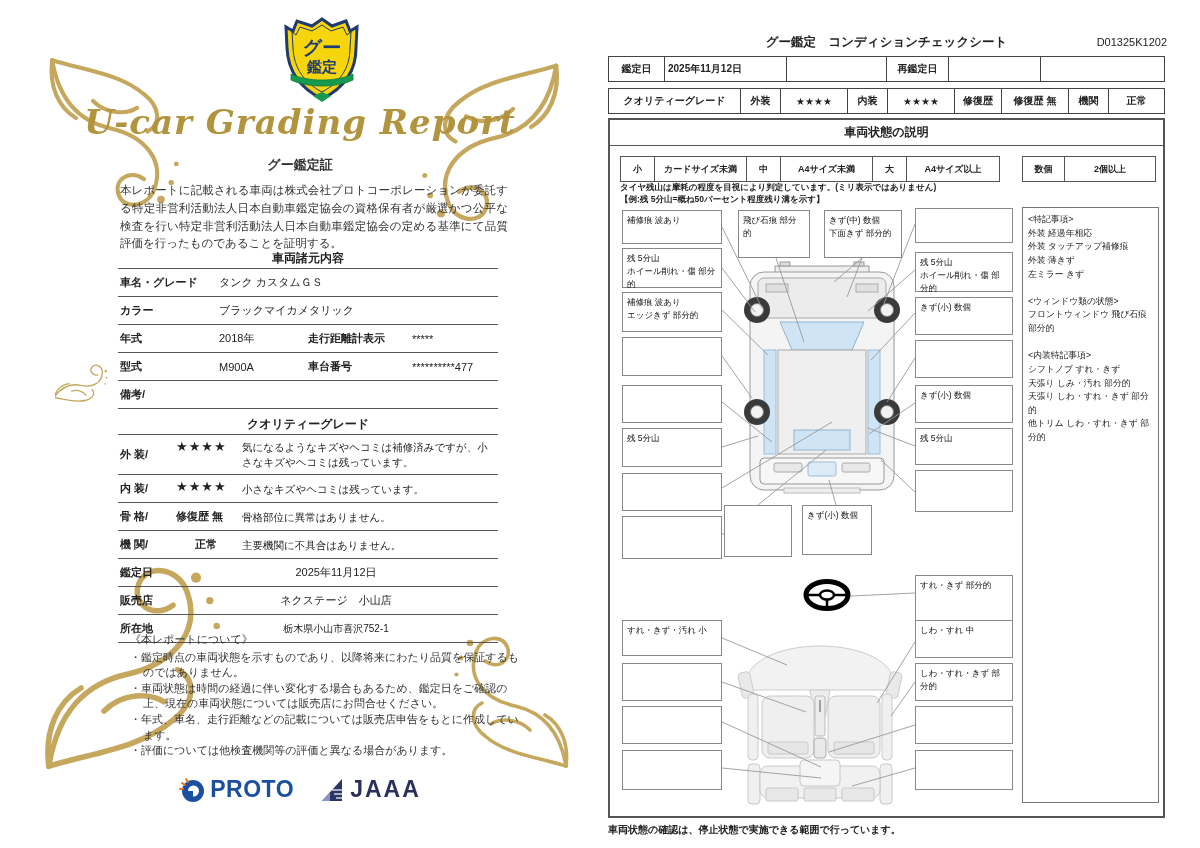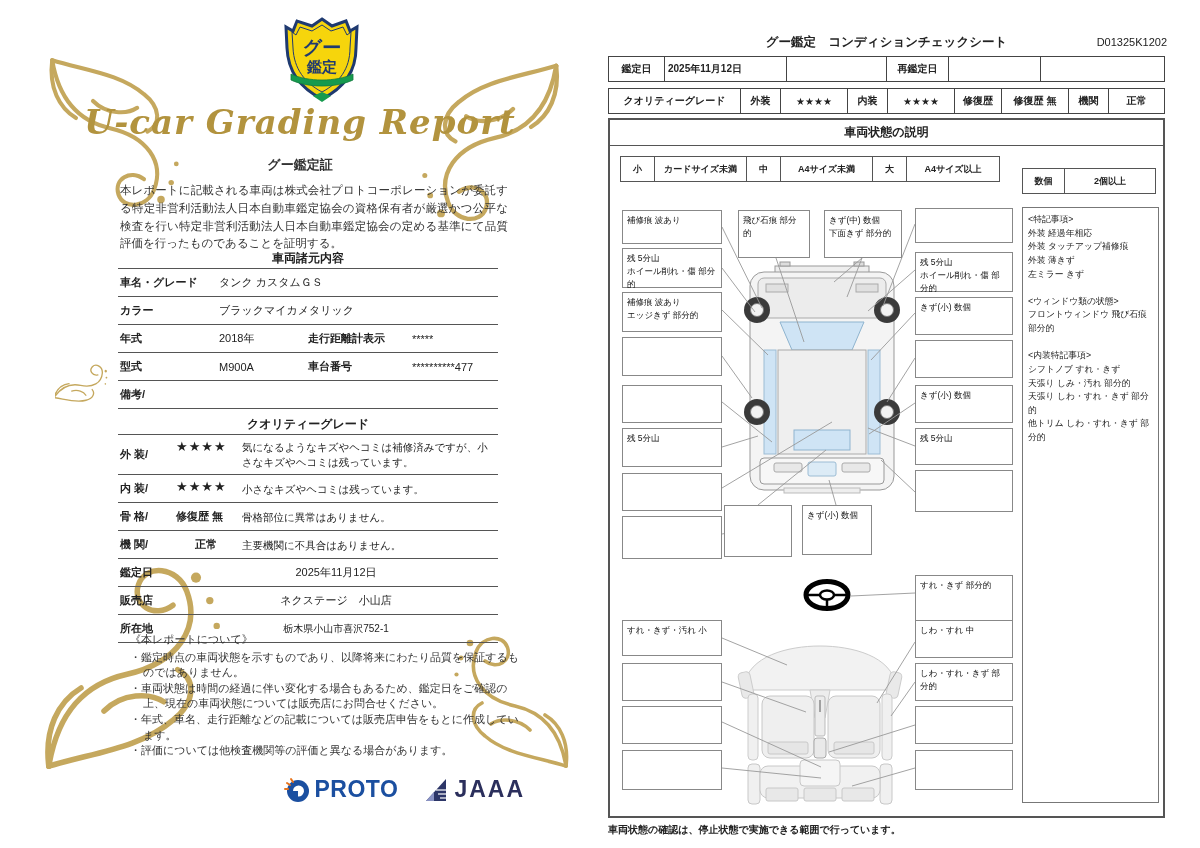--- a/index.html
+++ b/index.html
@@ -17,21 +17,21 @@
   .rule-row{border-top:1px solid #555;}
   .rule-bottom{border-bottom:1px solid #555;}
   td.lbl{font-weight:bold;font-size:11px;padding:6px 2px;white-space:nowrap;vertical-align:middle;}
   td.val{font-size:11px;padding:6px 2px;vertical-align:middle;}
   td.stars{font-size:13px;letter-spacing:1px;font-weight:bold;padding:4px 2px;vertical-align:top;white-space:nowrap;}
   td.desc{font-size:10.5px;line-height:1.4;padding:5px 0 5px 4px;vertical-align:middle;}
   td.cval{font-size:11px;text-align:center;padding:4px 2px;}
   .lp-notes{left:95px;top:622px;width:392px;font-size:11px;line-height:1.42;color:#333;}
   .lp-notes .nt{margin-bottom:2px;}
   .lp-notes .ni{padding-left:13px;text-indent:-13px;}
-  .lp-logos{left:40px;top:766px;width:450px;display:flex;justify-content:flex-end;align-items:center;gap:26px;}
+  .lp-logos{left:40px;top:766px;width:450px;display:flex;justify-content:center;align-items:center;gap:26px;}
   .logo-proto{display:flex;align-items:center;gap:5px;color:#1b4fa0;font-weight:bold;font-size:23px;letter-spacing:0.5px;}
   .logo-jaaa{display:flex;align-items:center;gap:6px;color:#2b2f5c;font-weight:bold;font-size:23px;letter-spacing:2px;}
   
   #page-right{left:600px;width:575px;height:830px;font-size:10px;}
   .rp-title{position:absolute;left:8px;top:24px;width:557px;text-align:center;font-size:12.5px;font-weight:bold;}
   .rp-docnum{position:absolute;right:8px;top:26px;font-size:11px;color:#222;}
   .hrow{position:absolute;left:8px;width:557px;display:flex;border:1.5px solid #444;box-sizing:border-box;background:#fff;}
   .hrow .c{border-right:1px solid #444;box-sizing:border-box;display:flex;align-items:center;justify-content:center;font-weight:bold;font-size:10px;padding:0 3px;height:24px;white-space:nowrap;overflow:hidden;}
   .hrow .c:last-child{border-right:none;}
   .mainbox{position:absolute;left:8px;top:108px;width:557px;height:700px;border:2px solid #555;box-sizing:border-box;background:#fff;}
@@ -228,25 +228,29 @@
   <div class="mb-head">車両状態の説明</div>
 
   <div class="legend" style="left:20px;top:146px">
     <div class="c" style="width:34px">小</div>
     <div class="c" style="width:92px">カードサイズ未満</div>
     <div class="c" style="width:34px">中</div>
     <div class="c" style="width:92px">A4サイズ未満</div>
     <div class="c" style="width:34px">大</div>
     <div class="c" style="width:92px">A4サイズ以上</div>
   </div>
-  <div class="legend" style="left:422px;top:158px">
+  <div class="legend" style="left:422px;top:146px">
     <div class="c" style="width:42px">数個</div>
     <div class="c" style="width:90px">2個以上</div>
   </div>
 
+  <div class="tirenote">
+    <div>タイヤ残山は摩耗の程度を目視により判定しています。(ミリ表示ではありません)</div>
+    <div>【例:残 5分山=概ね50パーセント程度残り溝を示す】</div>
+  </div>
 
   <svg style="position:absolute;left:0;top:0;z-index:2" width="575" height="830" viewBox="0 0 575 830">
     <g stroke="#999" stroke-width="0.9">
       <line x1="122" y1="217" x2="162" y2="298"></line>
         <line x1="122" y1="258" x2="155" y2="302"></line>
       <line x1="122" y1="300" x2="168" y2="345"></line>
         <line x1="122" y1="346" x2="152" y2="388"></line>
       <line x1="122" y1="392" x2="172" y2="432"></line>
         <line x1="122" y1="437" x2="158" y2="426"></line>
       <line x1="122" y1="478" x2="232" y2="412"></line>

